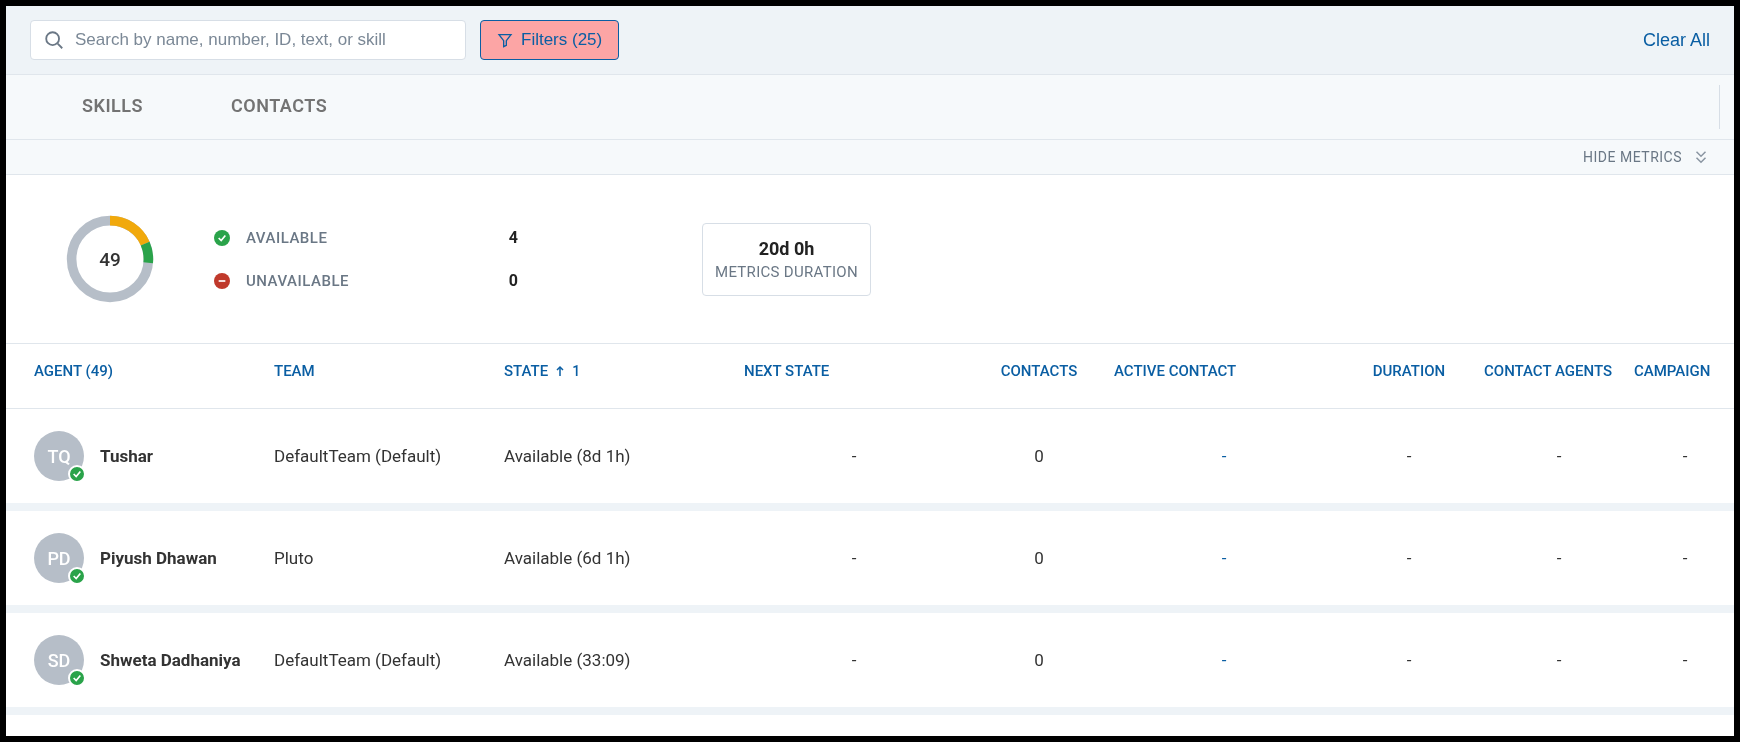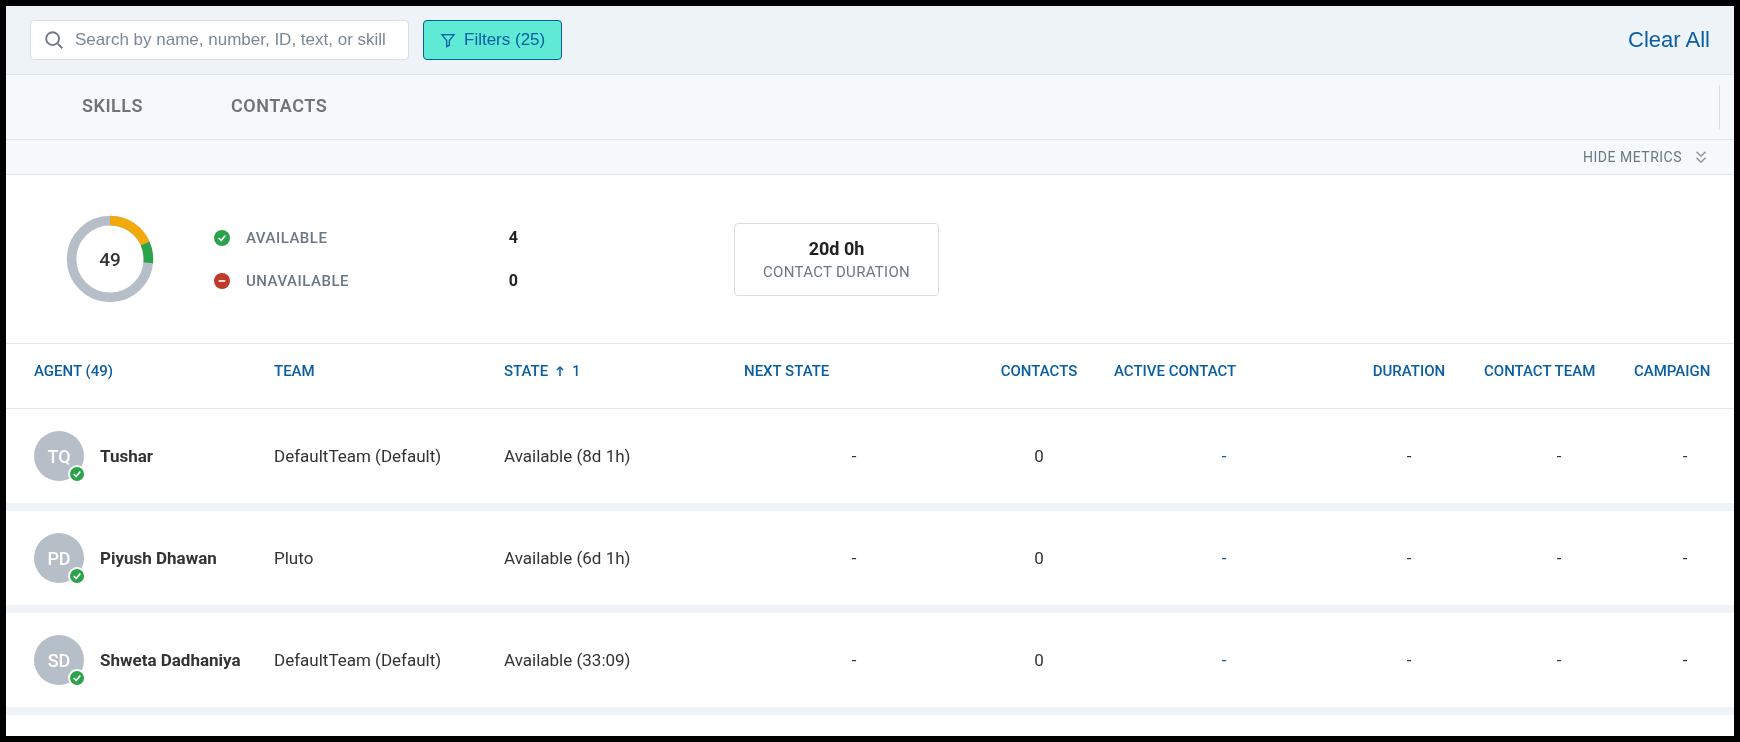--- a/index.html
+++ b/index.html
@@ -30,50 +30,50 @@
     gap: 14px;
     border-bottom: 1px solid #e0e6ec;
   }
   .search-wrap {
     display: flex;
     align-items: center;
     background: #fff;
     border: 1px solid #d7dee6;
     border-radius: 4px;
     padding: 8px 12px;
-    width: 379px;
+    width: 436px;
     gap: 10px;
     justify-content: flex-end;
   }
   .search-wrap svg { flex-shrink: 0; }
   .search-wrap input {
     border: none;
     outline: none;
     font-size: 17px;
     color: #333;
     width: 100%;
   }
   .search-wrap input::placeholder { color: #7b8896; }
   .filters-btn {
     display: flex;
     align-items: center;
     gap: 8px;
-    background: #5eead4;
+    background: #fca5a5;
     border: 1px solid #0a5ea3;
     color: #0a5ea3;
     border-radius: 4px;
     padding: 9px 16px;
     font-size: 17px;
     font-weight: 500;
     cursor: pointer;
   }
   .clear-all {
     margin-left: auto;
     color: #0a5ea3;
-    font-size: 22px;
+    font-size: 18px;
     font-weight: 500;
     cursor: pointer;
     background: none;
     border: none;
   }
   
   .tabbar {
     background: #f6f9fb;
     border-bottom: 1px solid #e0e6ec;
     display: flex;
@@ -172,23 +172,23 @@
   .dot-unavailable { background: #c0392b; }
   .dot-working { background: #f1a90c; position:relative; }
   .dot-working::after { content:""; width:7px; height:7px; background:#fff; border-radius:50%; position:absolute; }
   .dot-loggedout { background: #b6bec8; position:relative;}
   .dot-loggedout::after { content:""; width:8px; height:2px; background:#fff; position:absolute; transform:rotate(0deg);}
   .status-dot svg { display:block; }
 
   .duration-card {
     border: 1px solid #d7dee6;
     border-radius: 4px;
-    padding: 14px 28px;
+    padding: 14px 12px;
     text-align: center;
-    margin-left: 104px;
+    margin-left: 72px;
   }
   .duration-card .big {
     font-size: 18px;
     font-weight: 700;
     color: #222;
     margin-bottom: 4px;
   }
   .duration-card .small {
     font-size: 15px;
     color: #6a7785;
@@ -309,40 +309,40 @@
         <span class="legend-label">UNAVAILABLE</span>
         <span class="legend-val">0</span>
       </div>
     </div>
 
     <div class="legend-col">
     </div>
 
     <div class="duration-card">
       <div class="big">20d 0h</div>
-      <div class="small">CONTACT DURATION</div>
+      <div class="small">METRICS DURATION</div>
     </div>
   </div>
 
   <div class="tbl-head">
     <div class="col">AGENT (49)</div>
     <div class="col">TEAM</div>
     <div class="col sorted">
       <span>STATE</span>
       <svg width="12" height="12" viewBox="0 0 12 12" fill="none" stroke="#0a5ea3" stroke-width="1.5">
           <line x1="6" y1="11" x2="6" y2="2"></line>
           <polyline points="3 5 6 2 9 5"></polyline>
         </svg>
       <span class="sort-ind">1</span>
     </div>
     <div class="col">NEXT STATE</div>
     <div class="col" style="justify-content:center">CONTACTS</div>
     <div class="col">ACTIVE CONTACT</div>
     <div class="col" style="justify-content:center">DURATION</div>
-    <div class="col">CONTACT TEAM</div>
+    <div class="col">CONTACT AGENTS</div>
     <div class="col">CAMPAIGN</div>
     <div></div>
   </div>
 
   <div id="rows">
       <div class="tbl-row">
     <div class="agent-cell">
       <div class="avatar">
         <span>TQ</span>
         <span class="avatar-badge">

